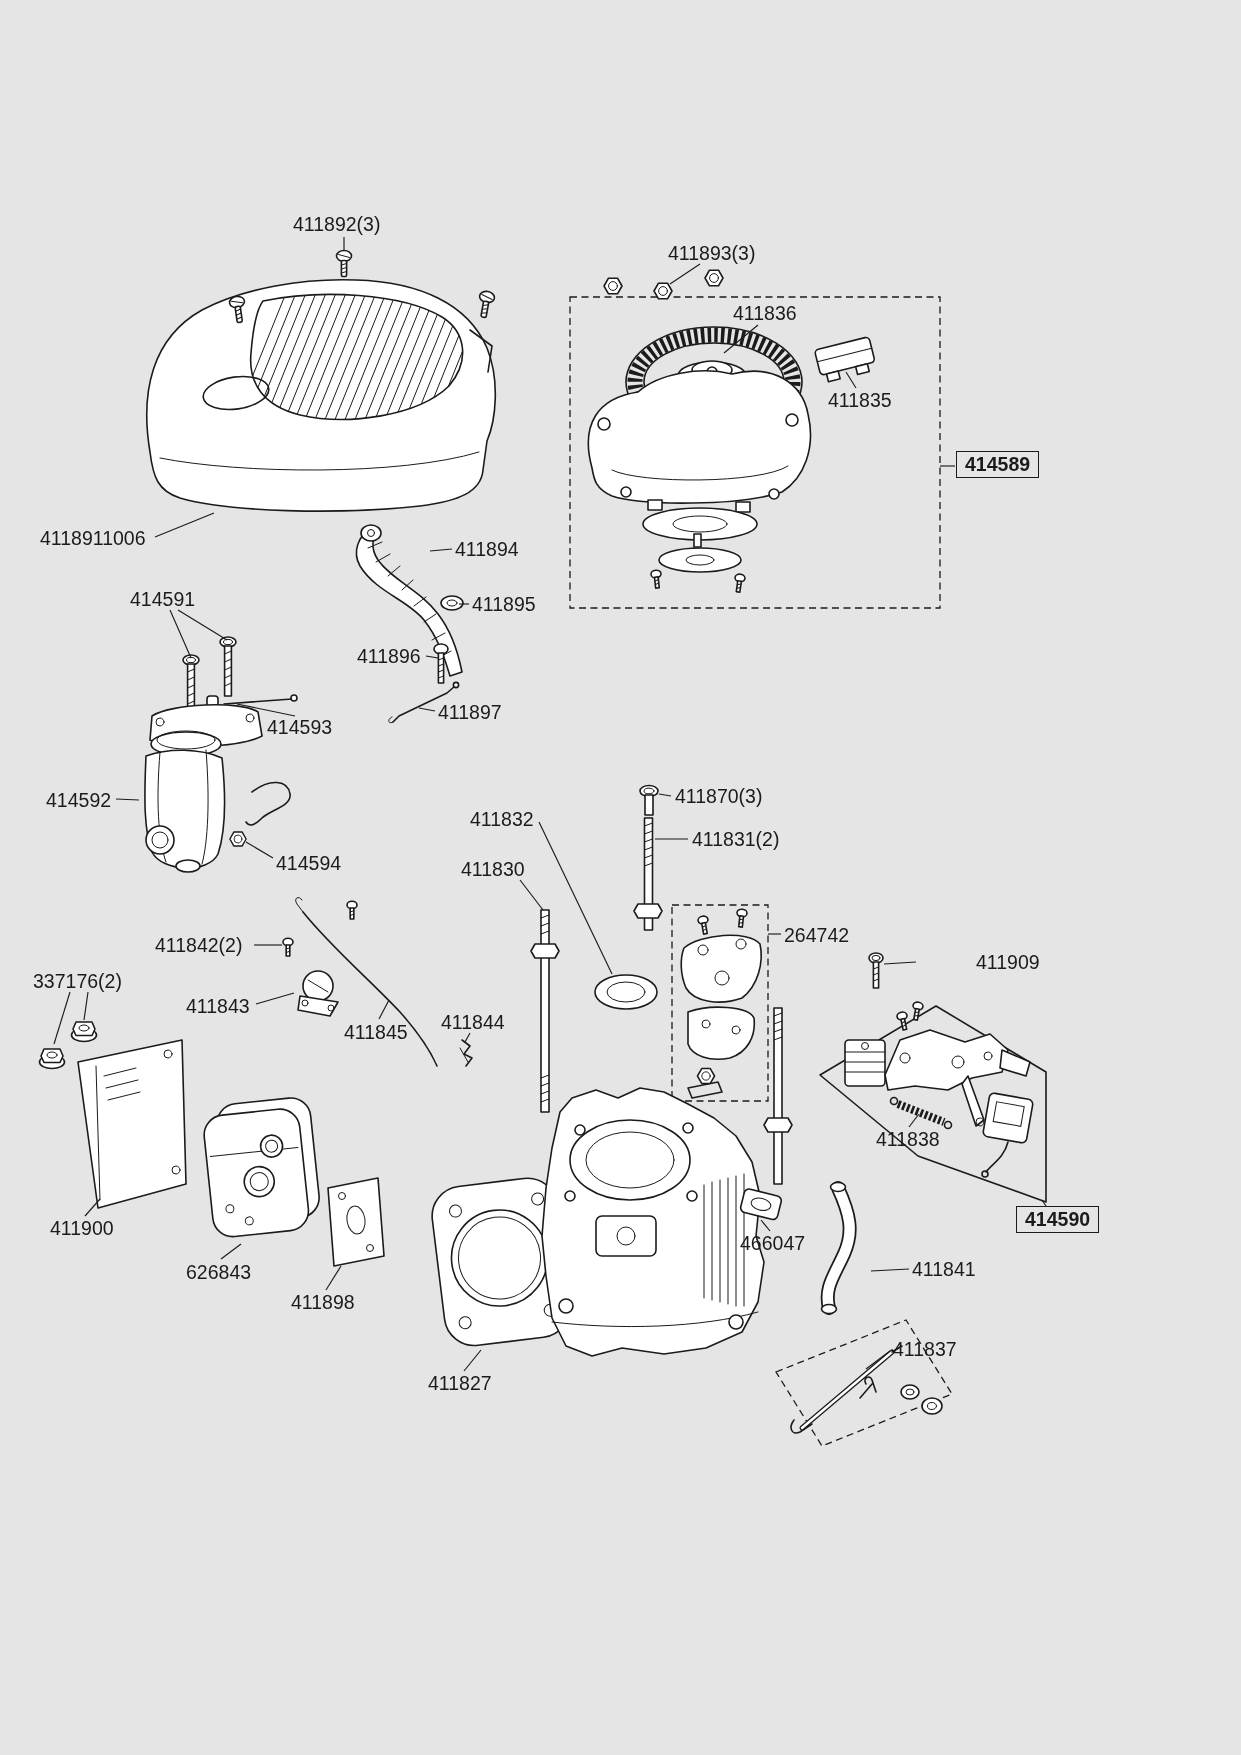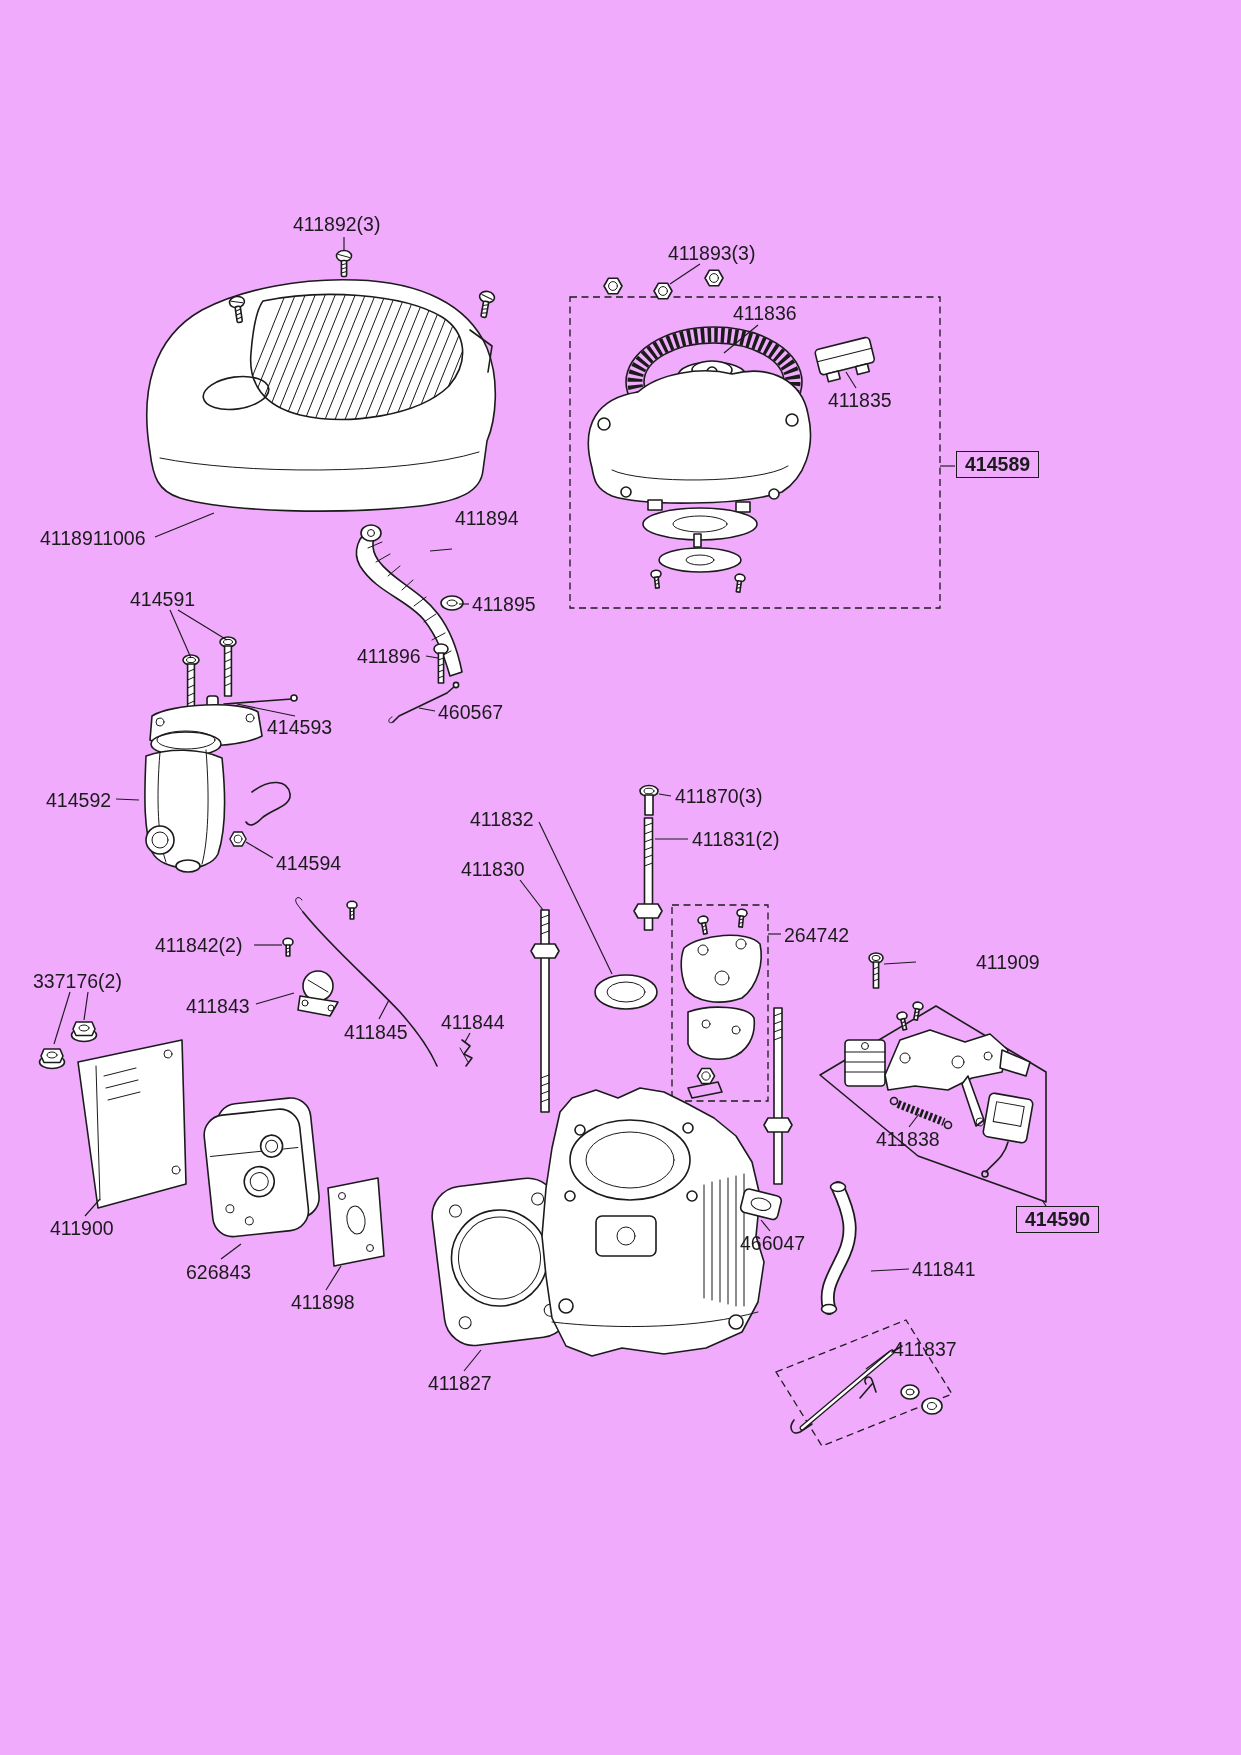--- a/index.html
+++ b/index.html
@@ -1,16 +1,16 @@
 <!DOCTYPE html>
 <html><head>
 <meta charset="utf-8">
 <style>
   html,body{margin:0;padding:0;background:#fff;}
-  #canvas{position:relative;width:1241px;height:1755px;background:#f0abfc;overflow:hidden;
+  #canvas{position:relative;width:1241px;height:1755px;background:#e5e5e5;overflow:hidden;
           font-family:"Liberation Sans",sans-serif;}
   #art{position:absolute;left:0;top:0;}
   .lbl{position:absolute;font-size:19.5px;line-height:1.1;color:#1b1b1b;white-space:nowrap;}
   .boxed{border:1.7px solid #1b1b1b;padding:2px 8px;font-weight:bold;}
   
   .s   {stroke:#1b1b1b;stroke-width:1.6;fill:none;stroke-linecap:round;stroke-linejoin:round;}
   .sw  {stroke:#1b1b1b;stroke-width:1.6;fill:#ffffff;stroke-linecap:round;stroke-linejoin:round;}
   .thin{stroke:#1b1b1b;stroke-width:1;fill:none;stroke-linecap:round;}
   .lead{stroke:#1b1b1b;stroke-width:1.15;fill:none;}
   .dash{stroke:#1b1b1b;stroke-width:1.3;fill:none;stroke-dasharray:7 4.5;}
@@ -436,26 +436,26 @@
     <line class="lead" x1="464" y1="1371" x2="481" y2="1350"></line>
   </g>
 </svg>
 
 <div class="lbl" style="left:293px;top:214px">411892(3)</div>
 <div class="lbl" style="left:668px;top:243px">411893(3)</div>
 <div class="lbl" style="left:733px;top:303px">411836</div>
 <div class="lbl" style="left:828px;top:390px">411835</div>
 <div class="lbl boxed" style="left:956px;top:451px">414589</div>
 <div class="lbl" style="left:40px;top:528px">4118911006</div>
-<div class="lbl" style="left:455px;top:508px">411894</div>
+<div class="lbl" style="left:455px;top:539px">411894</div>
 <div class="lbl" style="left:472px;top:594px">411895</div>
 <div class="lbl" style="left:130px;top:589px">414591</div>
 <div class="lbl" style="left:357px;top:646px">411896</div>
 <div class="lbl" style="left:267px;top:717px">414593</div>
-<div class="lbl" style="left:438px;top:702px">460567</div>
+<div class="lbl" style="left:438px;top:702px">411897</div>
 <div class="lbl" style="left:46px;top:790px">414592</div>
 <div class="lbl" style="left:675px;top:786px">411870(3)</div>
 <div class="lbl" style="left:692px;top:829px">411831(2)</div>
 <div class="lbl" style="left:276px;top:853px">414594</div>
 <div class="lbl" style="left:470px;top:809px">411832</div>
 <div class="lbl" style="left:461px;top:859px">411830</div>
 <div class="lbl" style="left:155px;top:935px">411842(2)</div>
 <div class="lbl" style="left:784px;top:925px">264742</div>
 <div class="lbl" style="left:976px;top:952px">411909</div>
 <div class="lbl" style="left:33px;top:971px">337176(2)</div>

